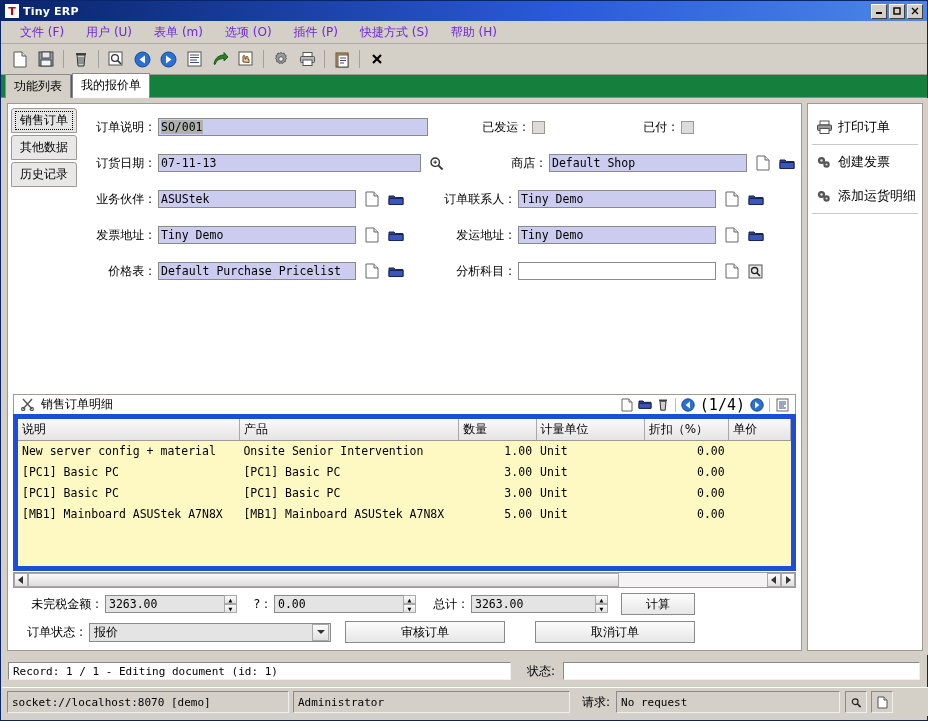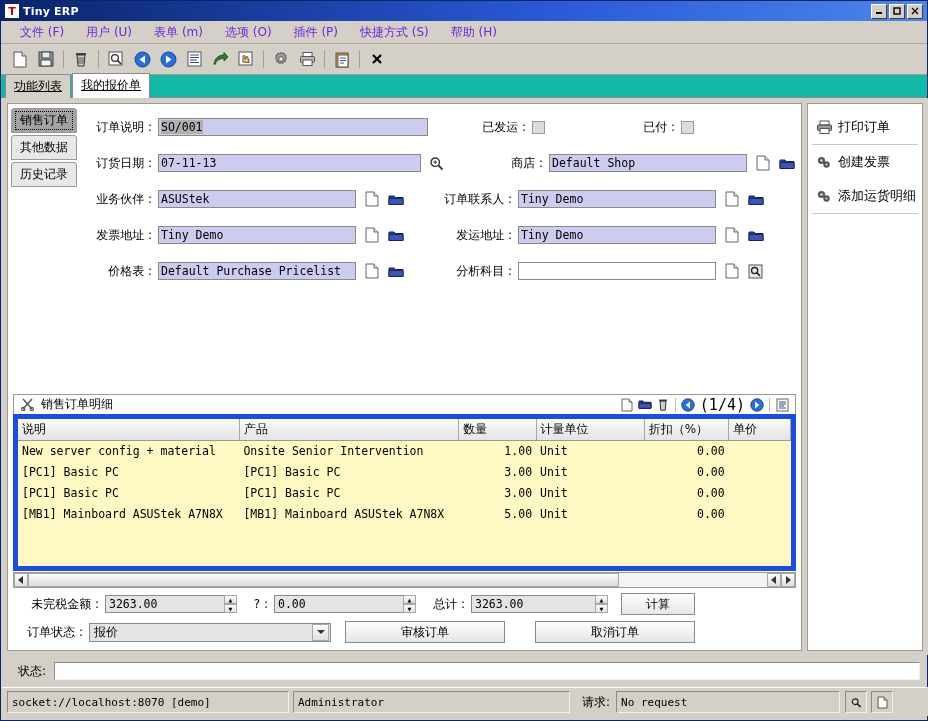--- a/index.html
+++ b/index.html
@@ -30,37 +30,37 @@
   .menuitem{padding:2px 11px;font-size:12px;color:#6d28d9;white-space:nowrap;}
 
   
   .toolbar{height:30px;background:#d4d0c8;display:flex;align-items:center;padding-left:6px;
            border-bottom:1px solid #9e9a92;}
   .tbtn{width:26px;height:24px;display:flex;align-items:center;justify-content:center;}
   .tsep{width:1px;height:18px;background:#a0a0a0;margin:0 4px;}
   svg{display:block;}
 
   
-  .tabstrip{height:22px;background:#14b8a6;display:flex;align-items:flex-end;padding-left:4px;
-            border-bottom:1px solid #8a8a8a;position:relative;text-decoration:underline;}
+  .tabstrip{height:22px;background:#15803d;display:flex;align-items:flex-end;padding-left:4px;
+            border-bottom:1px solid #8a8a8a;position:relative;}
   .tab{font-size:12px;padding:3px 8px 3px 8px;border:1px solid #8a8a8a;border-bottom:none;
        background:#d4d0c8;margin-right:1px;position:relative;top:1px;}
   .tab.active{background:#ffffff;top:1px;padding-bottom:4px;z-index:2;border-color:#8a8a8a;}
 
   
   .content{position:absolute;left:1px;top:97px;width:926px;height:557px;background:#d4d0c8;}
 
   .formpanel{position:absolute;left:5px;top:5px;width:795px;height:548px;background:#ffffff;
              border:1px solid #9e9a92;box-sizing:border-box;}
 
   
   .vtabs{position:absolute;left:3px;top:4px;width:66px;}
   .vtab{font-size:12px;background:#e8e8e8;border:1px solid #9e9a92;border-radius:3px 3px 0 0;
         padding:2px 3px;margin-bottom:2px;text-align:center;white-space:nowrap;}
-  .vtab.active{background:#a3a3a3;}
+  .vtab.active{background:#e5e5e5;}
   .vtab.active .inner{border:1px dotted #000;padding:0 1px;display:block;}
   .vtab .inner{padding:1px 2px;display:block;}
 
   .formbody{position:absolute;left:72px;top:2px;right:2px;bottom:2px;}
 
   .row{display:flex;align-items:center;height:22px;margin-bottom:14px;}
   .lbl{font-size:12px;text-align:right;white-space:nowrap;}
   .fld{height:18px;border:1px solid #8a8a8a;background:#ccccf0;font-family:"DejaVu Sans Mono","Liberation Mono",monospace;
        font-size:11.5px;padding:1px 2px;box-sizing:border-box;display:flex;align-items:center;
        color:#000;overflow:hidden;white-space:nowrap;}
@@ -618,20 +618,21 @@
             </svg>
         </div>
         <span>添加运货明细</span>
       </div>
       <div class="sidediv"></div>
     </div>
 
   </div>
 
   <div class="sbar1">
+    <div class="sunk" style="width:503px;margin-left:6px;">Record: 1 / 1 - Editing document (id: 1)</div>
     <div class="lbl" style="margin-left:16px;font-family:'DejaVu Sans',sans-serif;">状态:</div>
     <div class="sunk" style="flex:1;margin-left:8px;margin-right:8px;"></div>
   </div>
 
   <div class="sbar2">
     <div class="sunk2" style="width:282px;margin-left:5px;">socket://localhost:8070 [demo]</div>
     <div class="sunk2" style="width:277px;margin-left:4px;">Administrator</div>
     <div class="lbl" style="margin-left:12px;font-family:'DejaVu Sans',sans-serif;">请求:</div>
     <div class="sunk2" style="width:224px;margin-left:6px;">No request</div>
     <div class="sunk2" style="width:22px;margin-left:5px;justify-content:center;">

